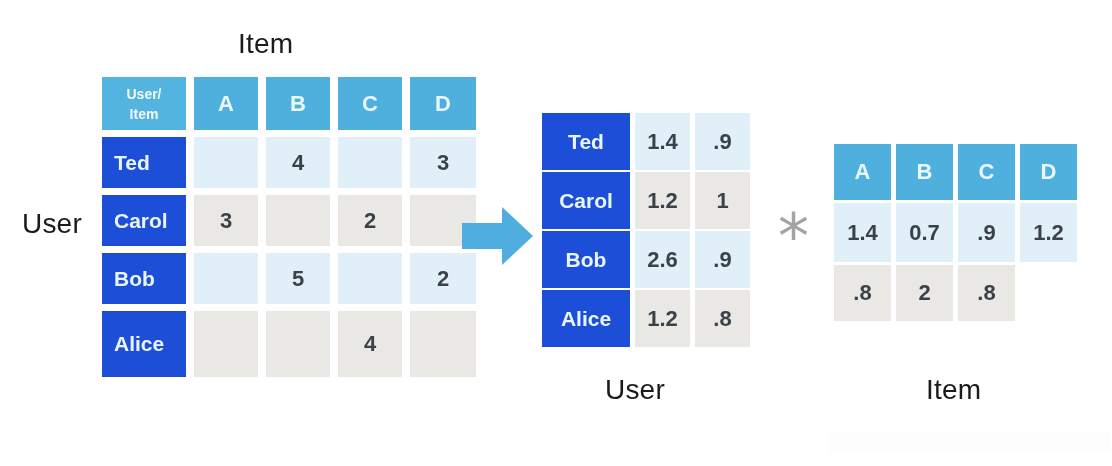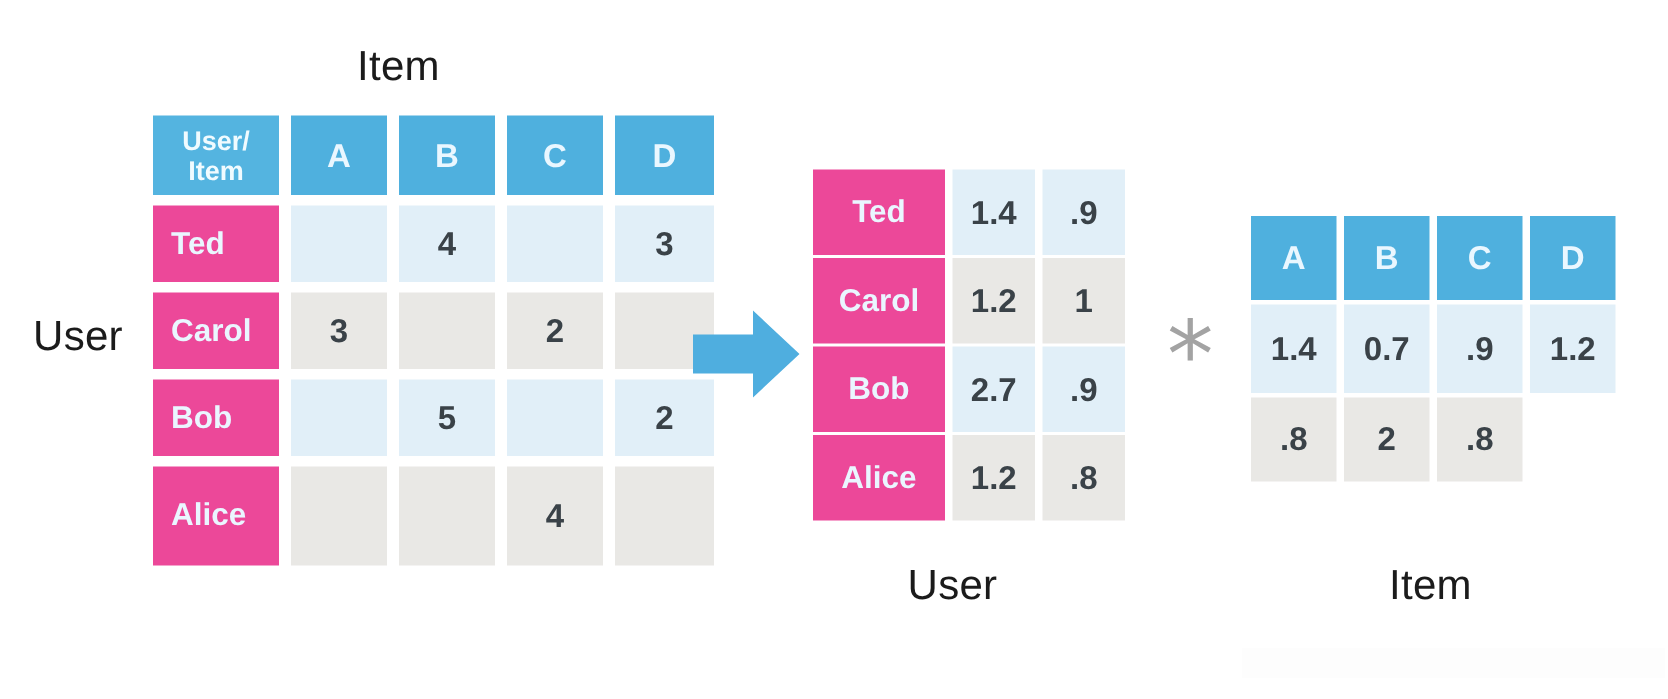--- a/index.html
+++ b/index.html
@@ -25,25 +25,25 @@
   .matrix{position:absolute;display:grid;}
   .cell{
     display:flex;align-items:center;justify-content:center;
     font-size:22px;color:#3a4248;font-weight:600;
     box-sizing:border-box;
   }
   .cell.head{
     background:#4fb0de;color:#eaf7ff;font-weight:600;font-size:22px;
   }
   .cell.head-corner{
-    background:#54b4e0;color:#f0fbff;font-size:18px;line-height:20px;
+    background:#54b4e0;color:#f0fbff;font-size:14px;line-height:20px;
     font-weight:600;text-align:center;flex-direction:column;
   }
   .cell.rowlabel{
-    background:#ec4899;color:#eaf6ff;font-size:22px;font-weight:600;
+    background:#1d4ed8;color:#eaf6ff;font-size:22px;font-weight:600;
     justify-content:flex-start;padding-left:14px;
   }
   .cell.v-blue{background:#e1eff8;}
   .cell.v-gray{background:#e9e8e5;}
 
   
   #matrix-left{
     left:102px;top:77px;
     grid-template-columns:84px 64px 64px 64px 66px;
     grid-template-rows:53px 51px 51px 51px 66px;
@@ -142,21 +142,21 @@
   <div class="matrix" id="matrix-mid">
     <div class="cell rowlabel">Ted</div>
     <div class="cell v-blue">1.4</div>
     <div class="cell v-blue">.9</div>
 
     <div class="cell rowlabel">Carol</div>
     <div class="cell v-gray">1.2</div>
     <div class="cell v-gray">1</div>
 
     <div class="cell rowlabel">Bob</div>
-    <div class="cell v-blue">2.7</div>
+    <div class="cell v-blue">2.6</div>
     <div class="cell v-blue">.9</div>
 
     <div class="cell rowlabel">Alice</div>
     <div class="cell v-gray">1.2</div>
     <div class="cell v-gray">.8</div>
   </div>
 
   <div id="asterisk-operator">*</div>
 
   <div class="matrix" id="matrix-right">

